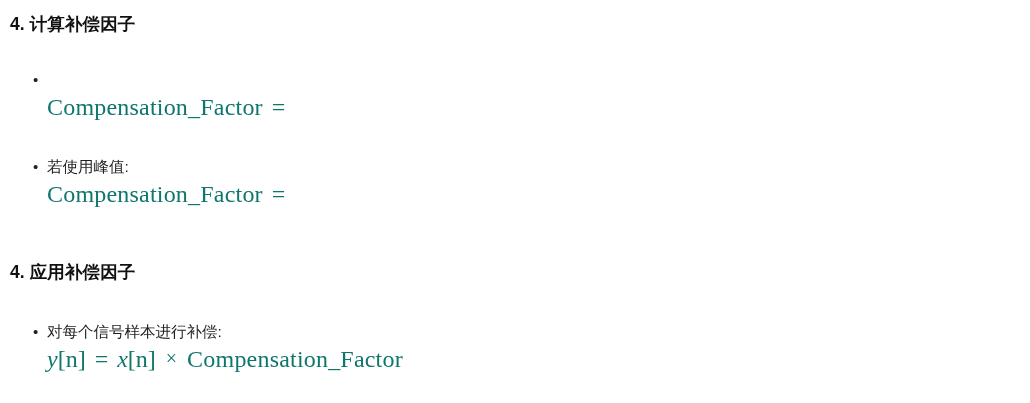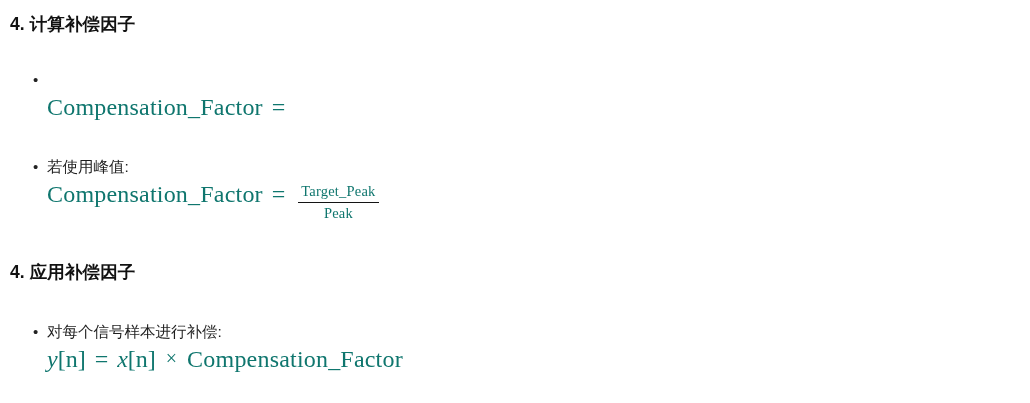--- a/index.html
+++ b/index.html
@@ -157,25 +157,20 @@
   </div>
 
   <div class="bullet-block" style="top: 155px;">
     <div class="bullet-row">
       <span class="bullet-dot">•</span>
       <span class="bullet-text">若使用峰值:</span>
     </div>
     <div class="math-line">
       <span class="math-roman">Compensation_Factor</span>
       <span class="math-op">=</span>
-      <span class="frac">
-        <span class="frac-num">Target_Peak</span>
-        <span class="frac-bar"></span>
-        <span class="frac-den">Peak</span>
-      </span>
     </div>
   </div>
 
   <div class="section-heading" id="heading-5">4. 应用补偿因子</div>
 
   <div class="bullet-block" style="top: 320px;">
     <div class="bullet-row">
       <span class="bullet-dot">•</span>
       <span class="bullet-text">对每个信号样本进行补偿:</span>
     </div>

